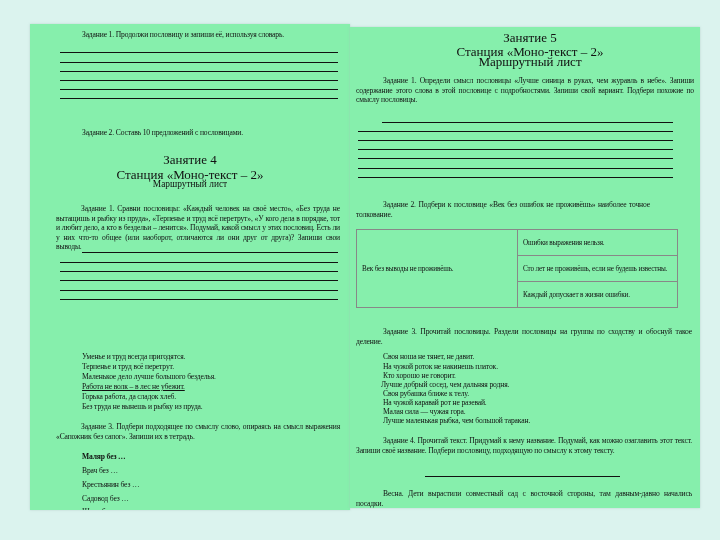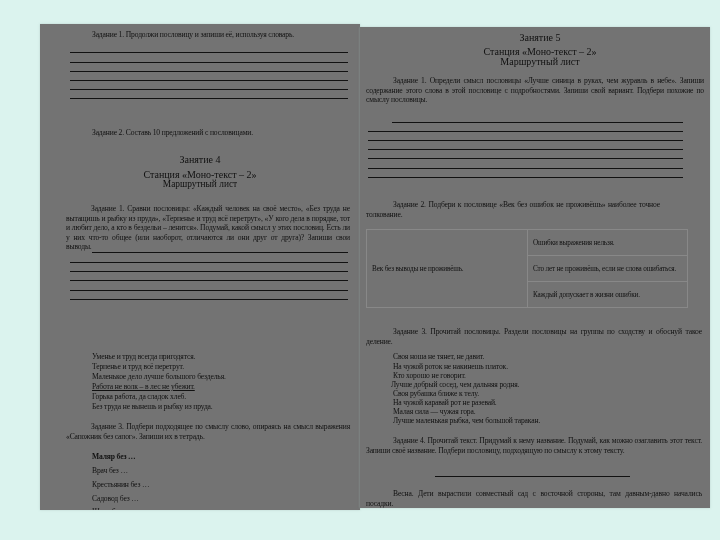--- a/index.html
+++ b/index.html
@@ -4,29 +4,28 @@
 <style>
   html, body { margin: 0; padding: 0; }
   body {
     width: 720px; height: 540px; overflow: hidden;
     background: #dbf3ee;
     position: relative;
     font-family: "Liberation Serif", "DejaVu Serif", serif;
     color: #111;
   }
   .page {
-    position: absolute; background: #737373;
+    position: absolute; background: #86efac;
     box-shadow: 0 0 2px rgba(160,190,185,0.6);
-    margin-left: 10px;
   }
   #left-page { left: 30px; top: 24px; width: 320px; height: 486px; overflow: hidden; }
   #right-page { left: 350px; top: 27px; width: 350px; height: 481px; overflow: hidden; }
   .abs { position: absolute; font-size: 7.6px; line-height: 9.5px; white-space: nowrap; letter-spacing: -0.15px; }
   .para { position: absolute; font-size: 7.6px; line-height: 9.6px; text-align: justify; letter-spacing: -0.15px; }
-  .center { position: absolute; left: 0; right: 0; text-align: center; font-size: 10px; line-height: 9.5px; }
+  .center { position: absolute; left: 0; right: 0; text-align: center; font-size: 13px; line-height: 9.5px; }
   .big { font-size: 9.4px; }
   .rule { position: absolute; height: 1px; background: #111; }
   .list-line { position: absolute; font-size: 7.6px; line-height: 9.5px; white-space: nowrap; letter-spacing: -0.15px; }
   table.prov {
     position: absolute; border-collapse: collapse; font-size: 7.2px;
     letter-spacing: -0.15px;
   }
   table.prov td { border: 1px solid #888; padding: 2px 5px; vertical-align: middle; height: 21px; }
 </style>
 </head>
@@ -86,21 +85,21 @@
 
   <div class="para" style="left:6px; right:50px; top:173px; text-indent:27px;">Задание 2. Подбери к пословице «Век без ошибок не проживёшь» наиболее точное толкование.</div>
 
   <table class="prov" style="left:6px; top:202px; width:322px;">
     <tbody>
         <tr>
       <td rowspan="3" style="width:150px;">Век без выводы не проживёшь.</td>
       <td>Ошибки выражения нельзя.</td>
     </tr>
     <tr>
-      <td>Сто лет не проживёшь, если не слова ошибаться.</td>
+      <td>Сто лет не проживёшь, если не будешь известны.</td>
     </tr>
     <tr>
       <td>Каждый допускает в жизни ошибки.</td>
     </tr>
   </tbody>
     </table>
 
   <div class="para" style="left:6px; right:8px; top:300px; text-indent:27px;">Задание 3. Прочитай пословицы. Раздели пословицы на группы по сходству и обоснуй такое деление.</div>
   <div class="list-line" style="left:33px; top:325px;">Своя ноша не тянет, не давит.</div>
   <div class="list-line" style="left:33px; top:335px;">На чужой роток не накинешь платок.</div>

